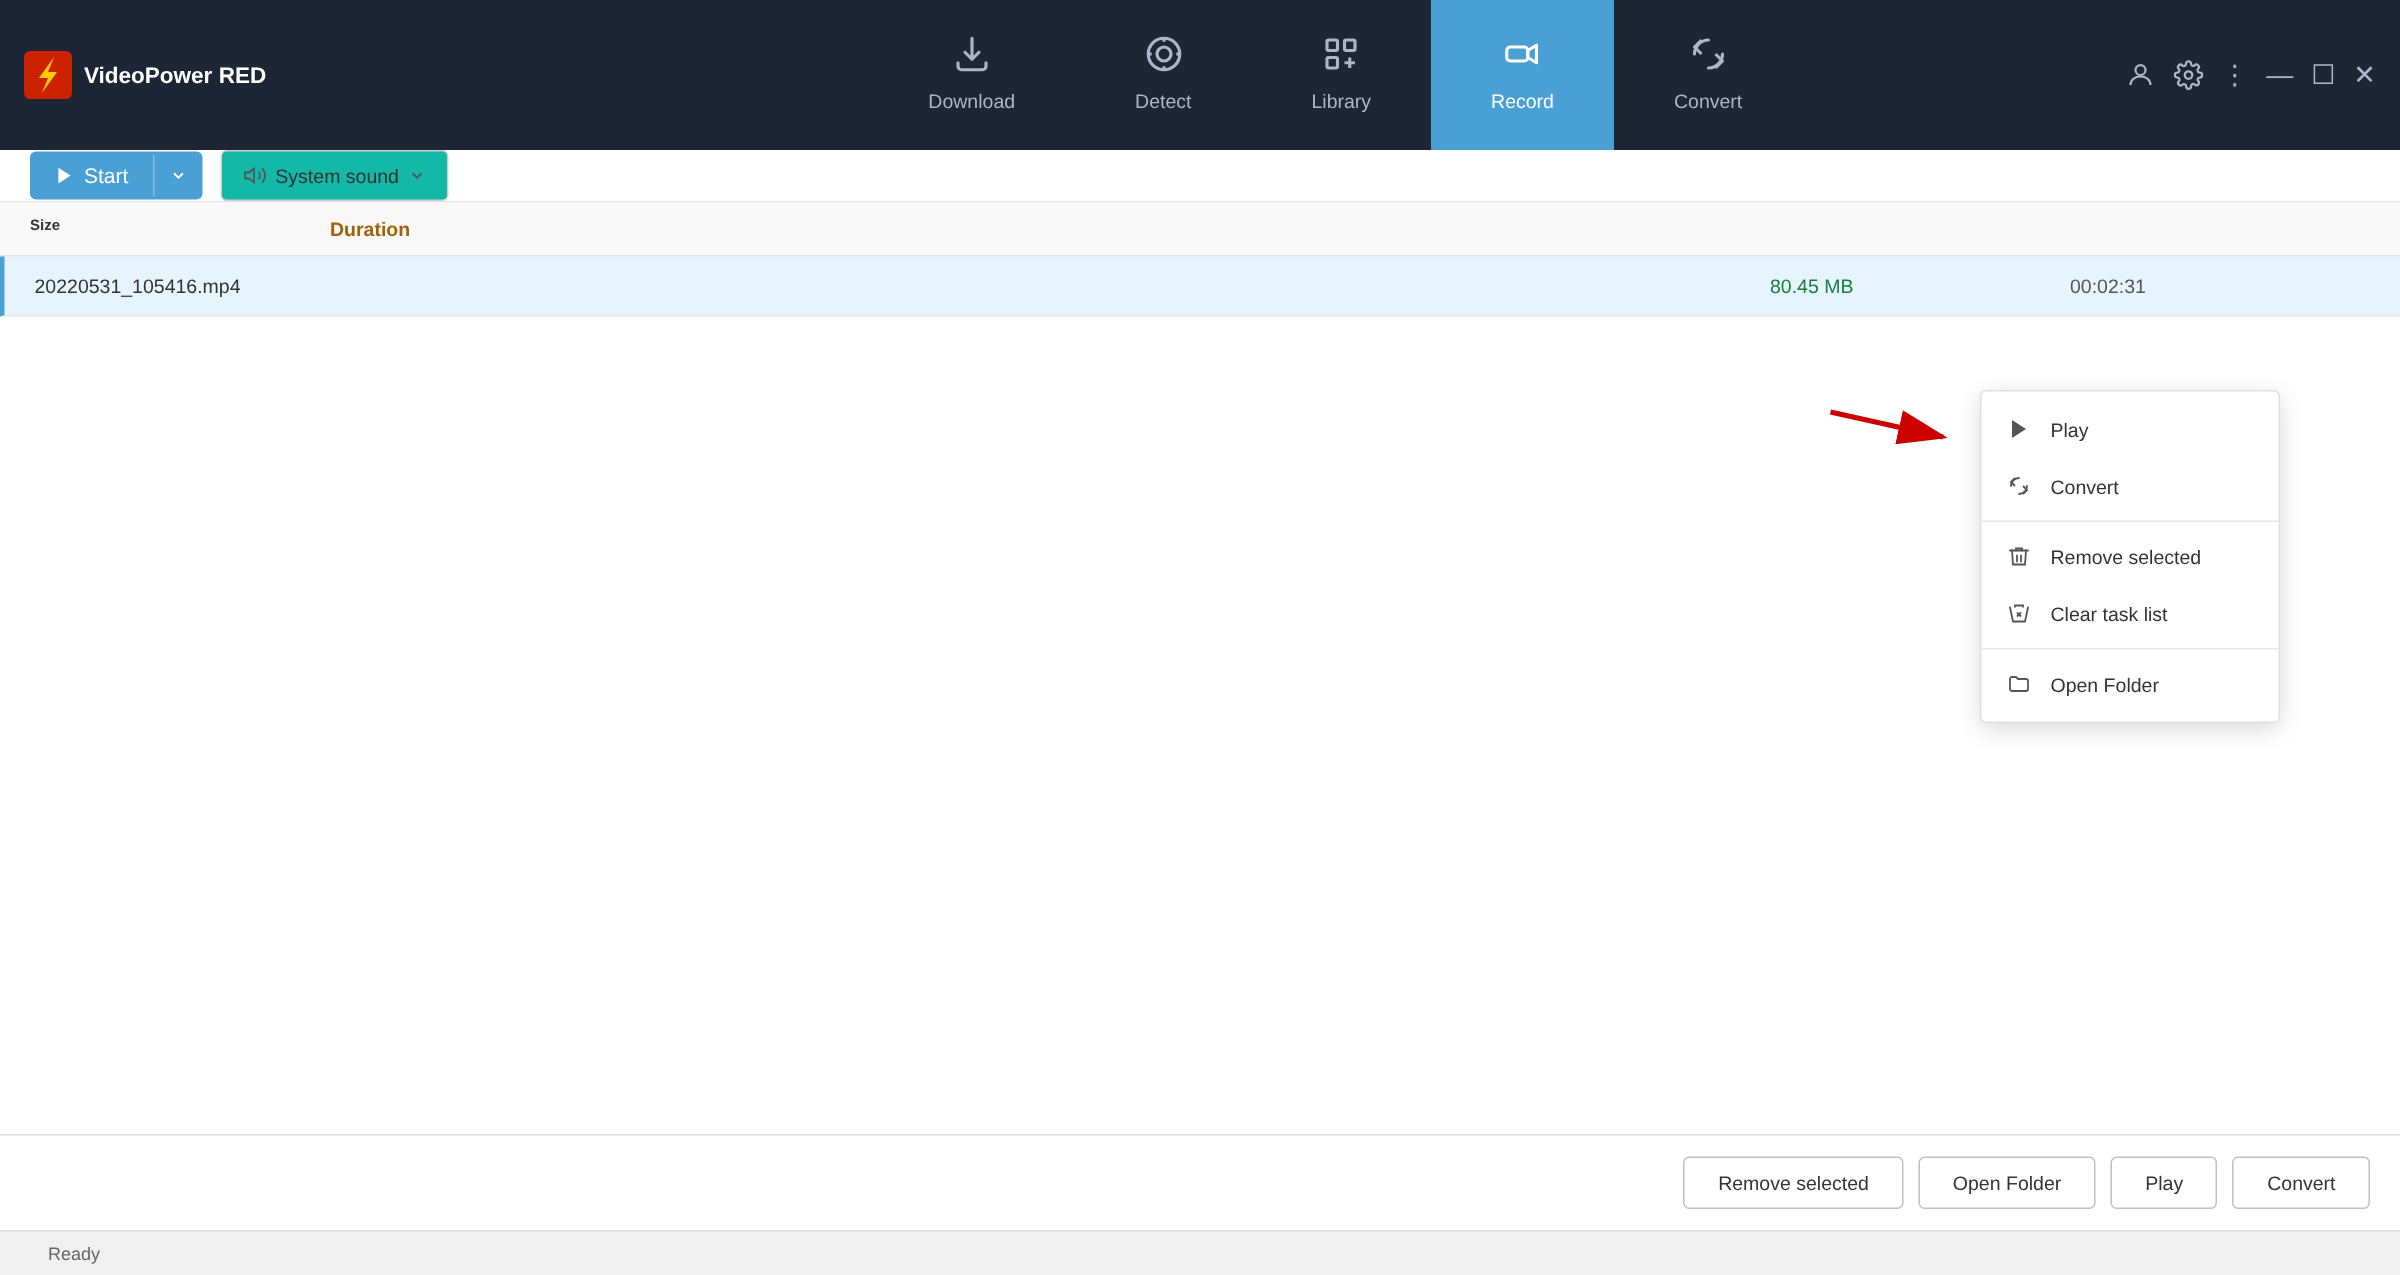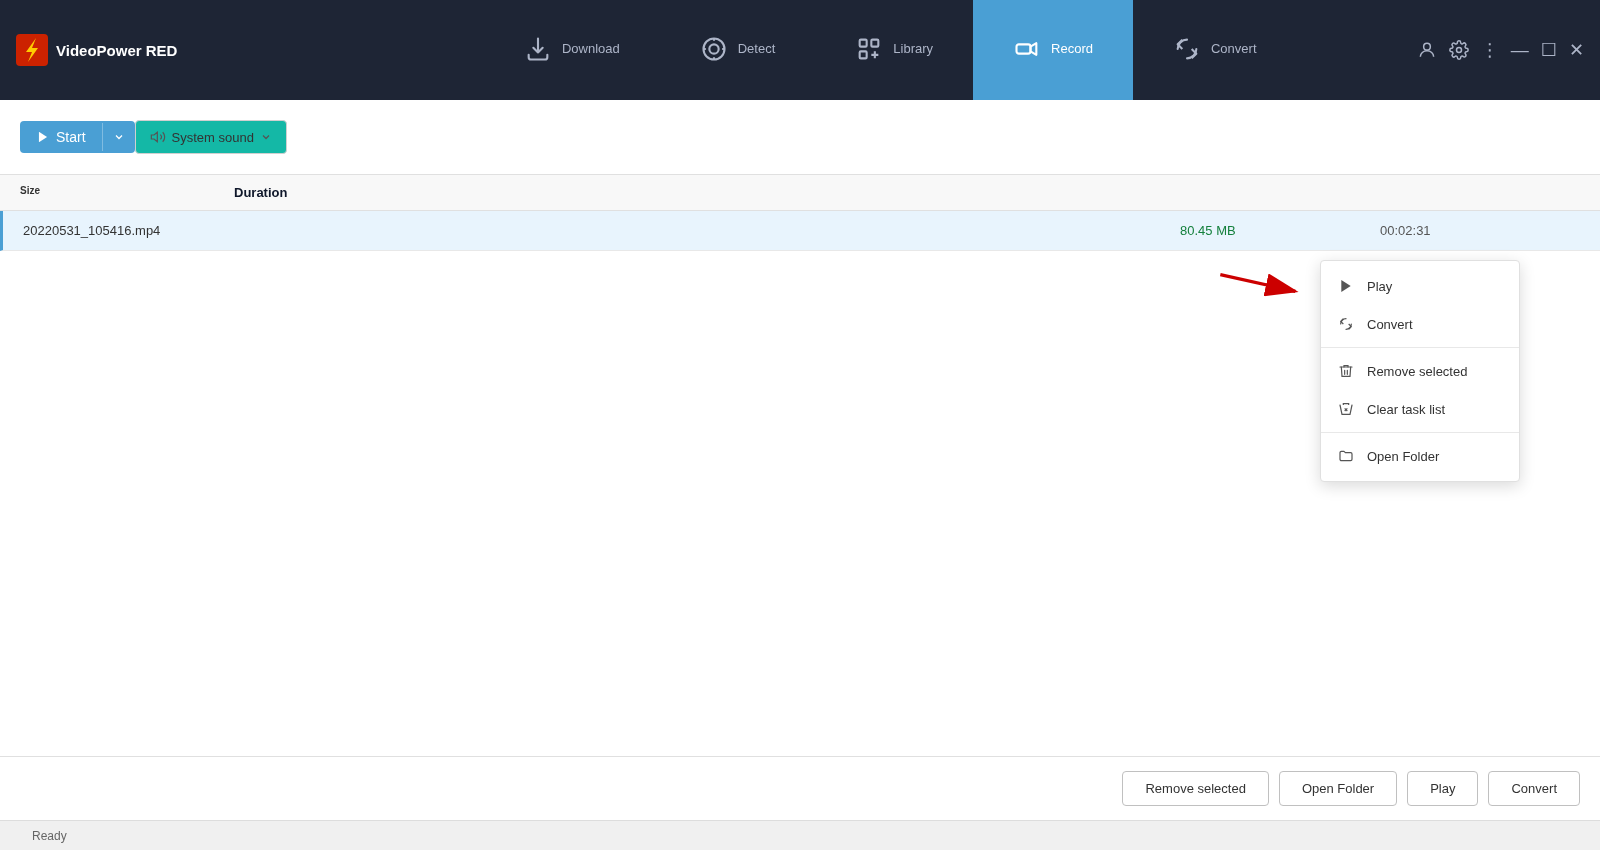--- a/index.html
+++ b/index.html
@@ -33,21 +33,21 @@
     .nav-tabs {
       display: flex;
       align-items: stretch;
       height: 100%;
       flex: 1;
       justify-content: center;
       gap: 0;
     }
     .nav-tab {
       display: flex;
-      flex-direction: row;
+      flex-direction: column;
       align-items: center;
       justify-content: center;
       padding: 0 40px;
       color: #adb5c8;
       cursor: pointer;
       gap: 10px;
       font-size: 13px;
       border-bottom: 3px solid transparent;
       transition: background 0.15s;
       height: 100%;
@@ -71,23 +71,24 @@
       color: #adb5c8;
       cursor: pointer;
       font-size: 18px;
       display: flex;
       align-items: center;
     }
 
     
     .toolbar {
       background: #ffffff;
-      padding: 20px 20px;
-      display: flex;
-      align-items: center;
+      padding: 0 20px;
+      display: flex;
+      align-items: center;
+      gap: 12px;
       border-bottom: 1px solid #e0e0e0;
     }
     .btn-start {
       display: flex;
       align-items: center;
       background: #4a9fd4;
       color: white;
       border: none;
       border-radius: 4px;
       cursor: pointer;
@@ -126,21 +127,21 @@
       overflow: hidden;
     }
     .table-header {
       display: flex;
       background: #f8f8f8;
       border-bottom: 1px solid #e0e0e0;
       padding: 10px 20px;
     }
     .col-filename { flex: 1; font-weight: 600; font-size: 13px; color: #333; }
     .col-size { width: 200px; font-weight: 600; font-size: 10px; color: #333; }
-    .col-duration { width: 200px; font-weight: 600; font-size: 13px; color: #0f172a; margin-left: 14px; }
+    .col-duration { width: 200px; font-weight: 600; font-size: 13px; color: #a16207; }
     .table-row {
       display: flex;
       padding: 12px 20px;
       background: #e8f4fd;
       border-left: 3px solid #4a9fd4;
       border-bottom: 1px solid #e8e8e8;
       align-items: center;
     }
     .cell-filename { flex: 1; font-size: 13px; color: #333; }
     .cell-size { width: 200px; font-size: 13px; color: #15803d; }

